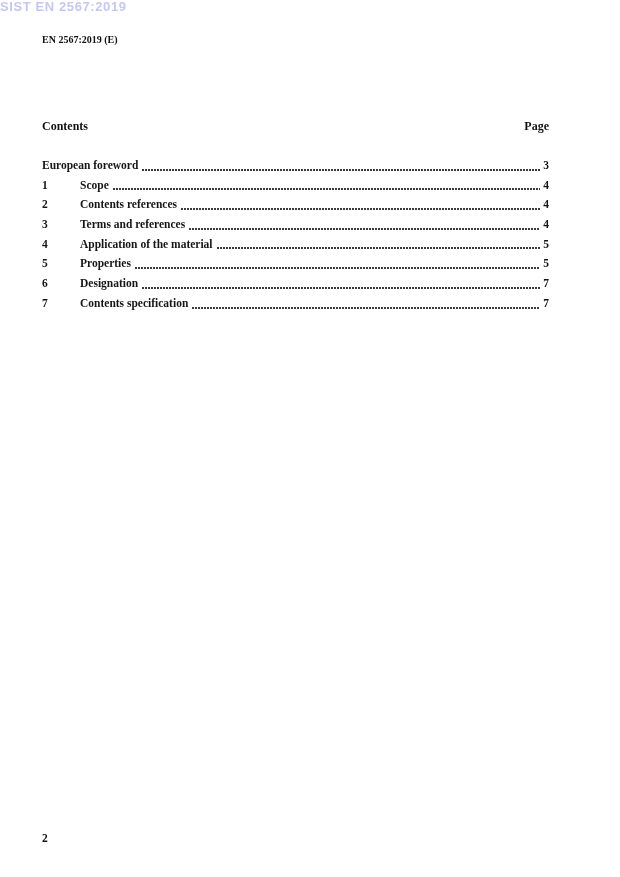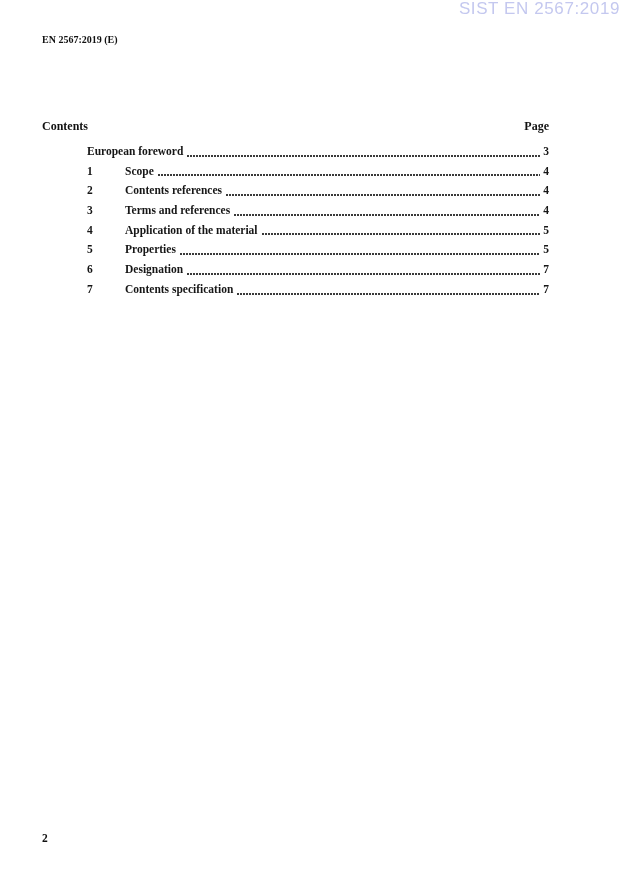--- a/index.html
+++ b/index.html
@@ -13,24 +13,24 @@
     position: relative;
     font-family: "Liberation Serif", serif;
     color: #1a1a1a;
     overflow: hidden;
   }
   .watermark {
     position: absolute;
     top: -1px;
     left: 0;
     right: 0;
-    text-align: right;
+    text-align: left;
     font-family: "Liberation Sans", sans-serif;
-    font-weight: normal;
-    font-size: 17px;
+    font-weight: bold;
+    font-size: 13px;
     letter-spacing: 0.6px;
     color: #c4c8ef;
   }
   .doc-header {
     position: absolute;
     left: 42px;
     top: 34px;
     font-size: 10px;
     font-weight: bold;
     color: #111111;
@@ -44,22 +44,21 @@
     justify-content: space-between;
     align-items: baseline;
     font-size: 12px;
     font-weight: bold;
     color: #111111;
   }
   .toc {
     position: absolute;
     left: 42px;
     right: 71px;
-    top: 142px;
-    margin-left: 45px;
+    top: 156px;
   }
   .toc-row {
     display: flex;
     align-items: baseline;
     height: 19.7px;
     line-height: 19.7px;
     font-size: 11.5px;
     font-weight: bold;
     color: #161616;
     white-space: nowrap;

